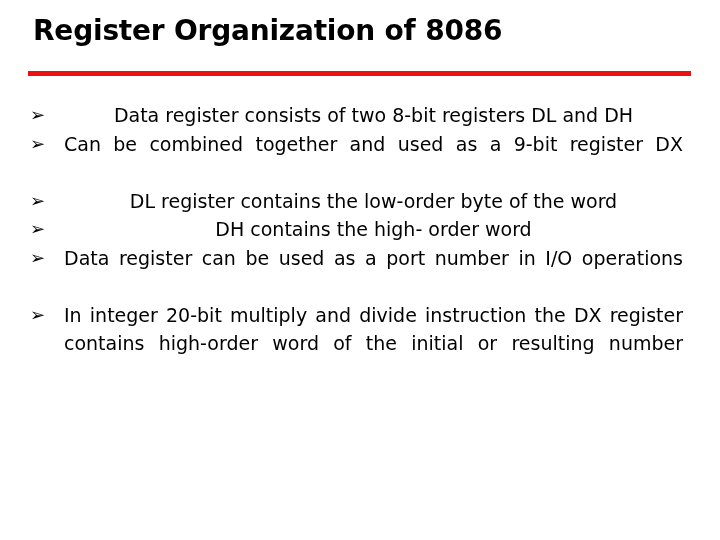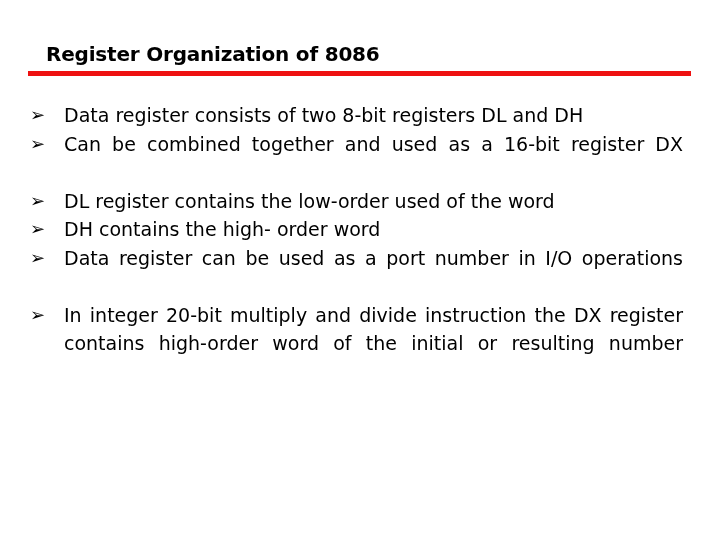--- a/index.html
+++ b/index.html
@@ -16,30 +16,29 @@
   }
   .slide {
     position: relative;
     width: 720px;
     height: 540px;
     background: #ffffff;
   }
   .slide-title {
     position: absolute;
     left: 33px;
-    top: 40px;
+    top: 17px;
     width: 660px;
     font-family: "DejaVu Sans", sans-serif;
     font-weight: bold;
-    font-size: 20px;
+    font-size: 28px;
     line-height: 28px;
     letter-spacing: -0.2px;
     color: #000000;
     white-space: nowrap;
-    margin-left: 13px;
   }
   .title-rule {
     position: absolute;
     left: 28px;
     top: 71px;
     width: 663px;
     height: 5px;
     background: #ee1111;
   }
   .body-block {
@@ -76,20 +75,21 @@
     left: 0px;
     top: 0px;
     width: 24px;
     font-size: 18px;
     line-height: 28.5px;
     color: #000000;
     text-align: left;
   }
   .bullet-item .btext {
     display: block;
+    text-align: center;
   }
   .bullet-item.justify .btext {
     text-align: justify;
     text-align-last: left;
   }
   .bullet-item.justify .btext::after {
     content: "";
     display: inline-block;
     width: 100%;
   }
@@ -108,26 +108,26 @@
 
     <ul class="bullet-list">
 
       <li class="bullet-item">
         <span class="marker">➢</span>
         <span class="btext">Data register consists of two 8-bit registers DL and DH</span>
       </li>
 
       <li class="bullet-item justify">
         <span class="marker">➢</span>
-        <span class="btext">Can be combined together and used as a 16-bit register DX</span>
+        <span class="btext">Can be combined together and used as a 9-bit register DX</span>
       </li>
 
       <li class="bullet-item">
         <span class="marker">➢</span>
-        <span class="btext">DL register contains the low-order used of the word</span>
+        <span class="btext">DL register contains the low-order byte of the word</span>
       </li>
 
       <li class="bullet-item">
         <span class="marker">➢</span>
         <span class="btext">DH contains the high- order word</span>
       </li>
 
       <li class="bullet-item justify">
         <span class="marker">➢</span>
         <span class="btext">Data register can be used as a port number in I/O operations</span>

